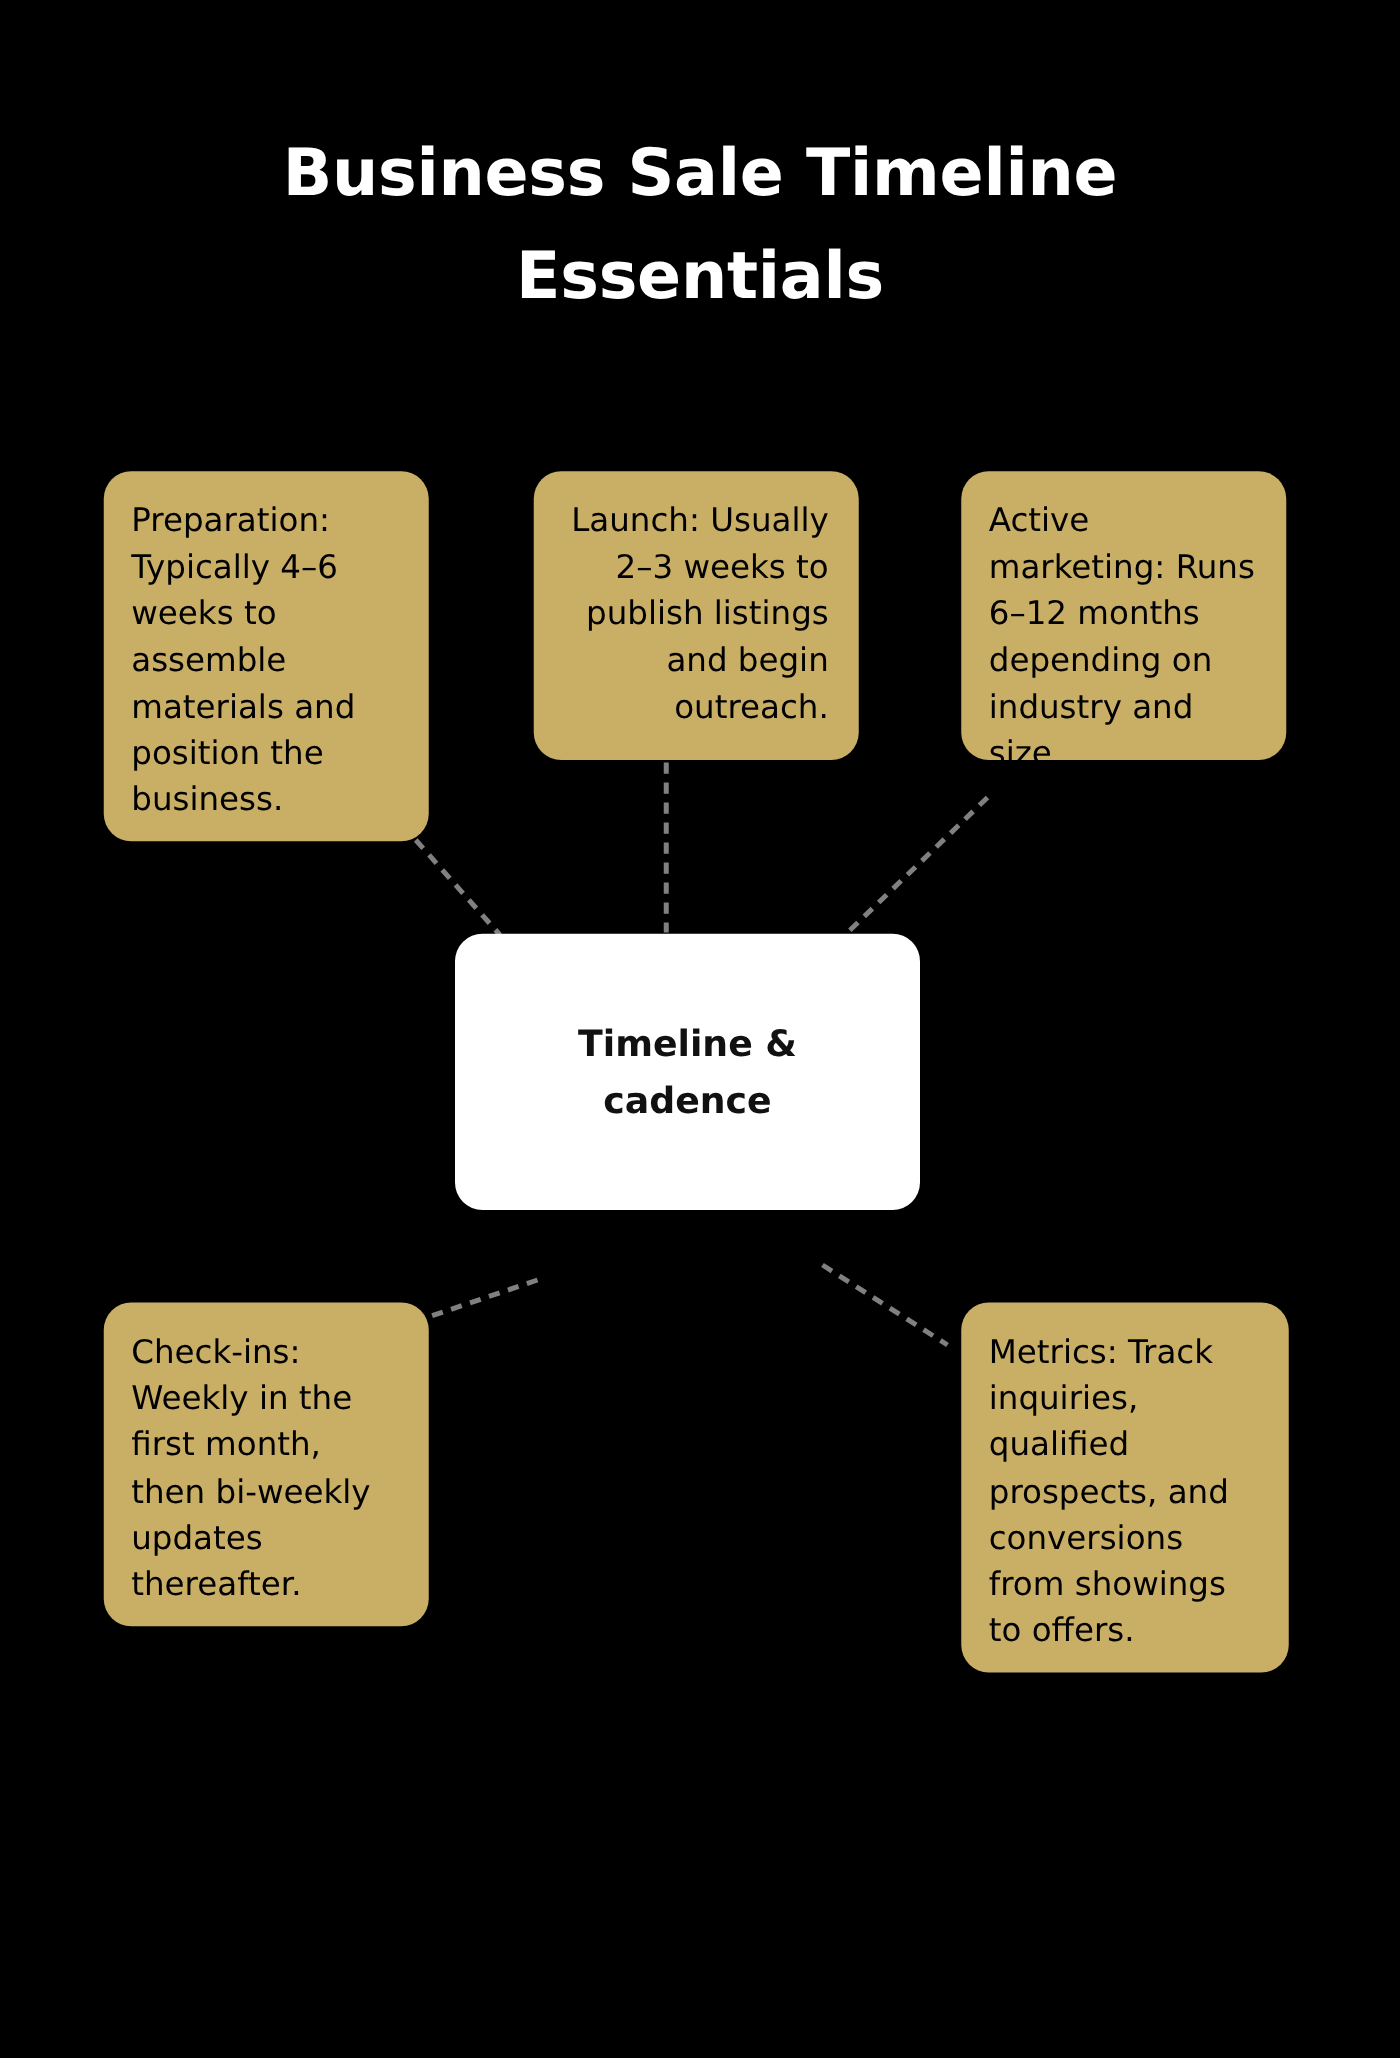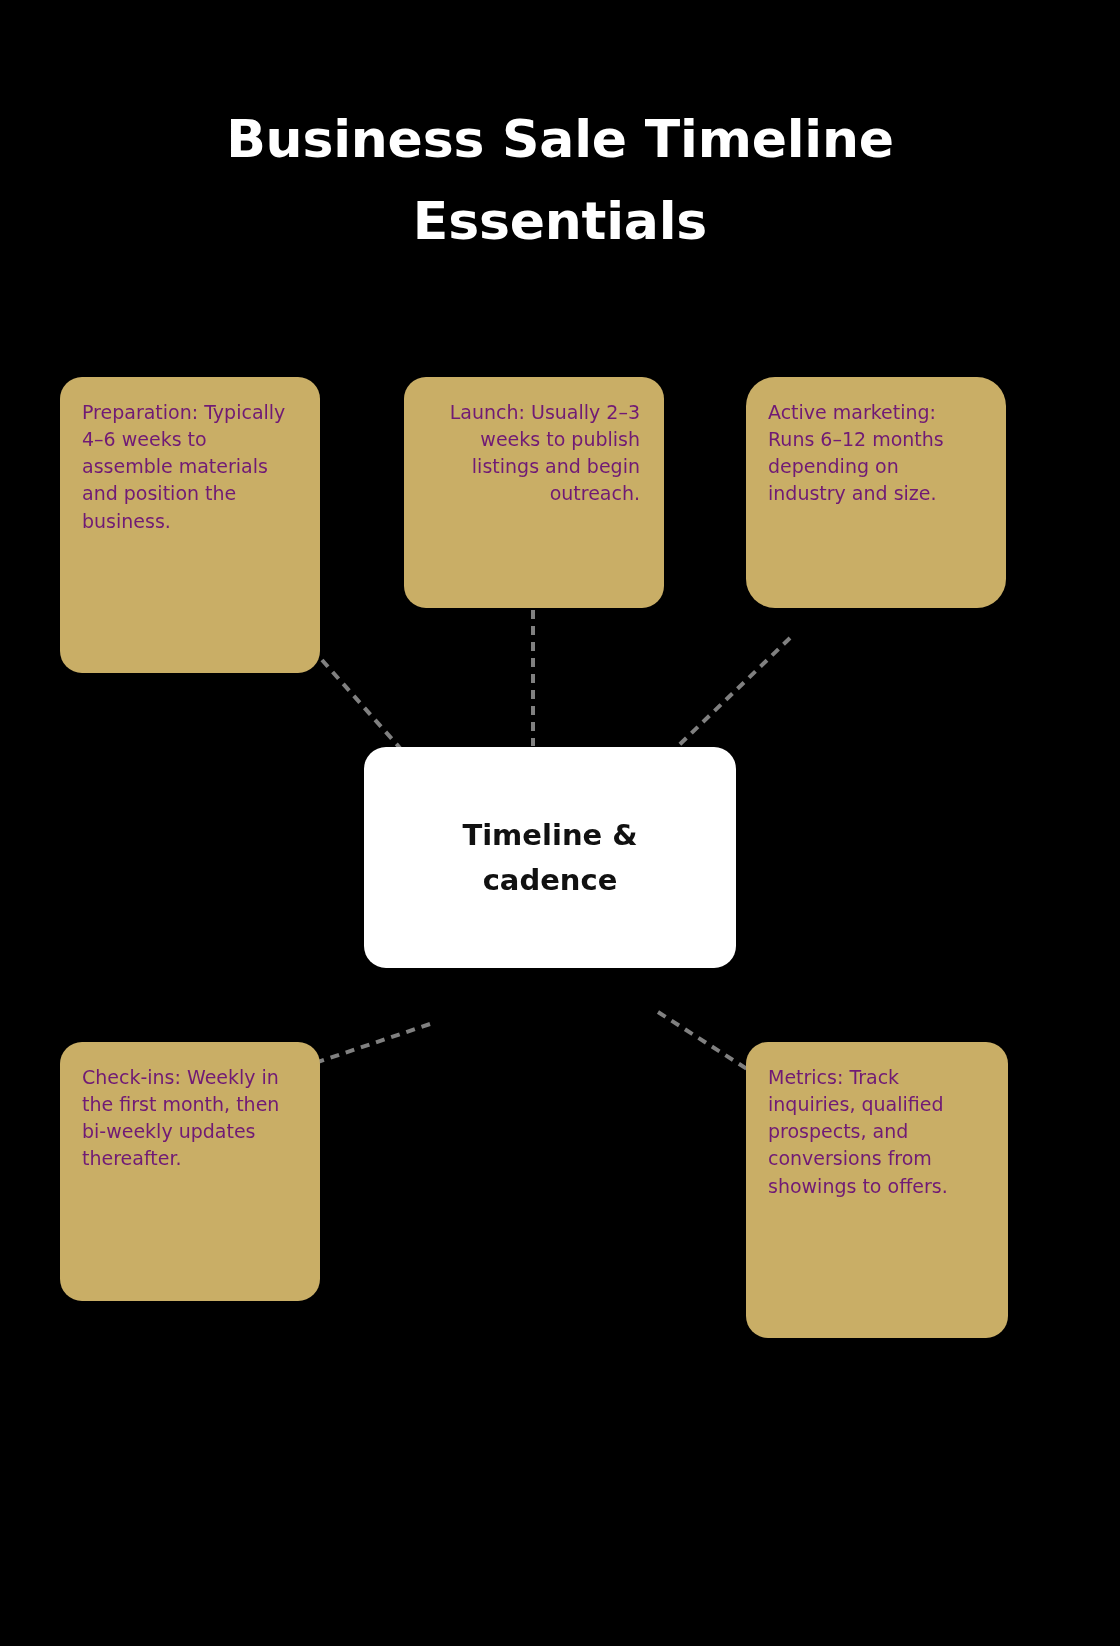--- a/index.html
+++ b/index.html
@@ -29,44 +29,45 @@
   svg#links {
     position:absolute;
     left:0; top:0;
     width:1120px; height:1646px;
     pointer-events:none;
   }
   .node {
     position:absolute;
     border-radius:22px;
     background:#C9AE66;
-    color:#701a75;
-    font-size:19px;
+    color:#000000;
+    font-size:26px;
     line-height:1.43;
     padding:22px 24px 22px 22px;
     overflow:hidden;
+    margin-left:23px;
   }
   .node-center {
     position:absolute;
     border-radius:22px;
     background:#FFFFFF;
     color:#111111;
     font-size:29px;
     font-weight:bold;
     line-height:1.52;
     display:flex;
     align-items:center;
     justify-content:center;
     text-align:center;
     padding:18px 34px;
   }
   
   #node-prep      { left:60px;  top:377px;  width:260px; height:296px; }
   #node-launch    { left:404px; top:377px;  width:260px; height:231px;text-align:right; }
-  #node-active    { left:746px; top:377px;  width:260px; height:231px;border-radius:29px; }
+  #node-active    { left:746px; top:377px;  width:260px; height:231px; }
   #node-center    { left:364px; top:747px;  width:372px; height:221px; }
   #node-checkins  { left:60px;  top:1042px; width:260px; height:259px; }
   #node-metrics   { left:746px; top:1042px; width:262px; height:296px; }
 </style>
 </head>
 <body>
 
 <div id="canvas">
 
   <div id="title">Business Sale Timeline Essentials</div>

